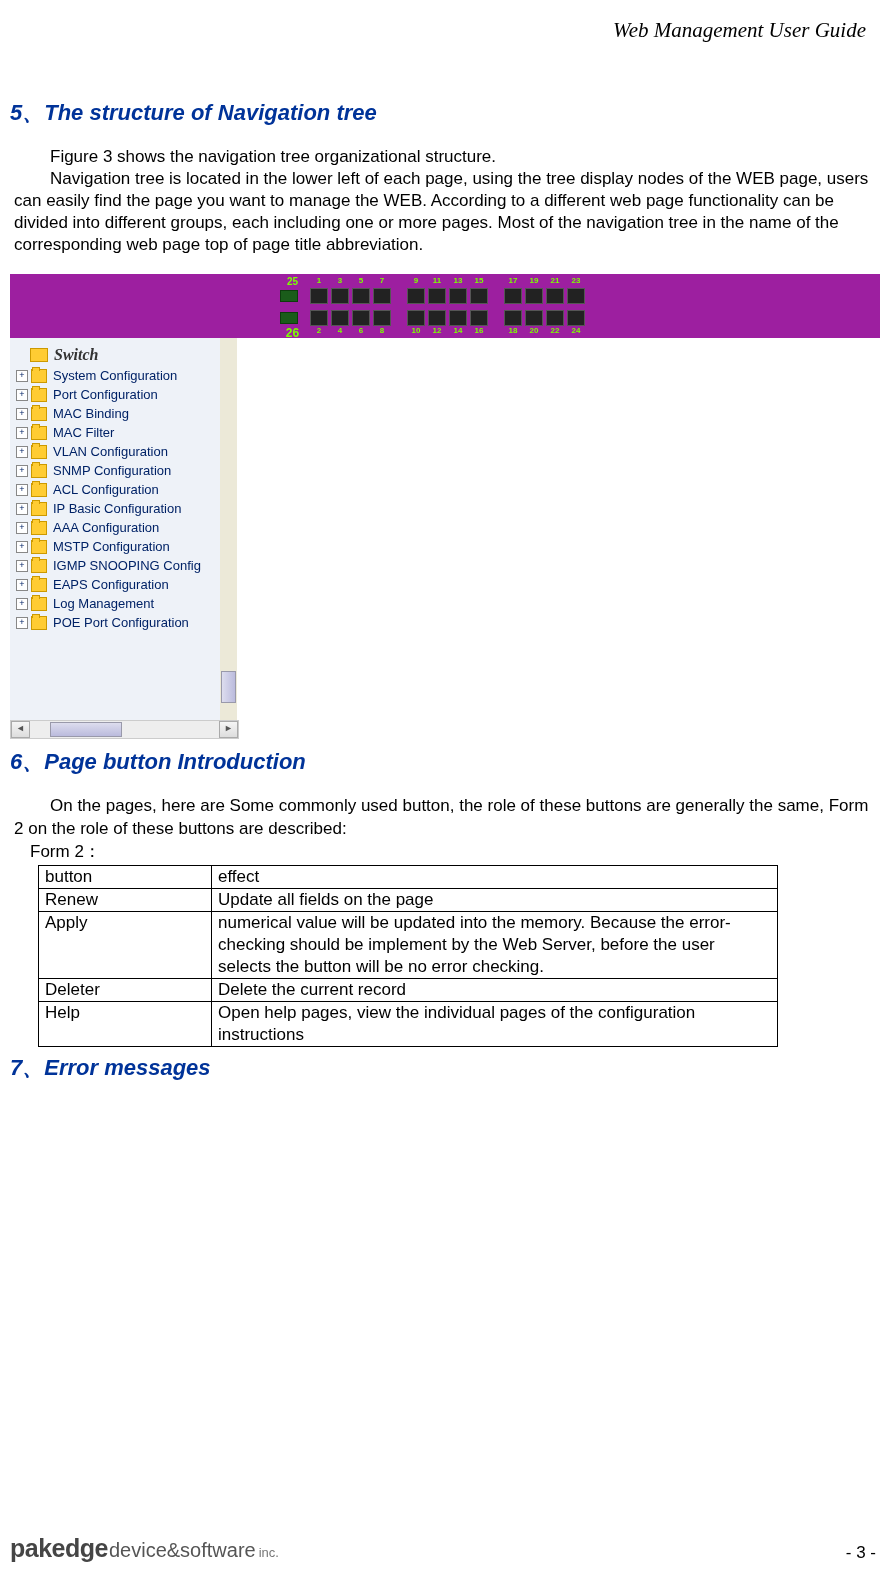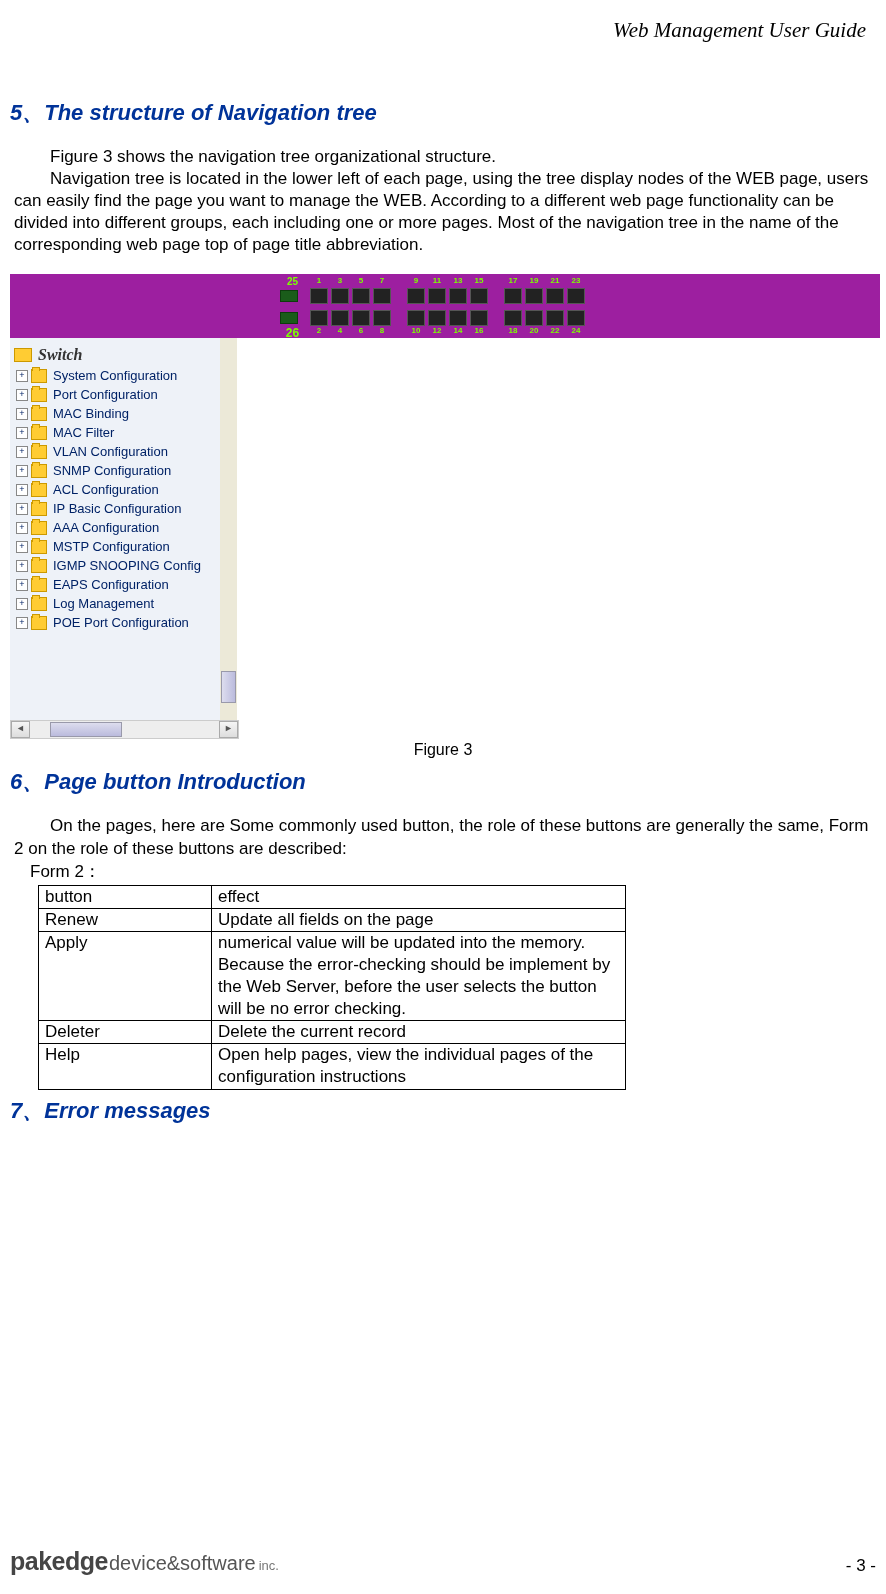--- a/index.html
+++ b/index.html
@@ -104,21 +104,21 @@
     font-size: 13px;
     font-family: Arial;
     padding: 6px 0;
     height: 370px;
     overflow: hidden;
     position: relative;
   }
   .switch-header {
     display: flex;
     align-items: center;
-    padding: 2px 4px;
+    padding: 2px 20px;
     font-family: "Comic Sans MS", cursive;
     font-style: italic;
     font-weight: bold;
     font-size: 16px;
     color: #333;
   }
   .tree-item {
     display: flex;
     align-items: center;
     padding: 2px 6px;
@@ -211,39 +211,39 @@
     border: 1px solid #99a;
   }
   .figure-caption {
     text-align: center;
     font-size: 16px;
     margin-top: 2px;
   }
   table.form2 {
     border-collapse: collapse;
     margin: 2px 0 0 28px;
-    width: 588px;
+    width: 740px;
     font-size: 17px;
   }
   table.form2 td {
     border: 1px solid black;
     padding: 0px 6px;
     vertical-align: top;
     line-height: 1.3;
   }
   table.form2 td:first-child {
     width: 160px;
   }
   .form-label {
     font-size: 17px;
     margin-left: 20px;
   }
   .footer {
     position: absolute;
-    bottom: 8px;
+    bottom: 21px;
     left: 10px;
     right: 10px;
     display: flex;
     justify-content: space-between;
     align-items: flex-end;
   }
   .logo {
     font-size: 18px;
     color: #555;
     display: flex;
@@ -437,21 +437,20 @@
         <div class="scrollbar-bottom">
           <div class="sb-btn">◄</div>
           <div class="sb-track">
               <div class="sb-thumb"></div>
             </div>
           <div class="sb-btn">►</div>
         </div>
       </div>
       <div style="flex:1;background:white;"></div>
     </div>
-    <div class="figure-caption">Figure 3</div>
   </div>
 
   <h2 class="section-title" style="margin-top:8px;">6、Page button Introduction</h2>
   <p class="body-text"><span style="display:inline-block;width:36px;"></span><span>On the pages, here are Some commonly used button, the role of these buttons are generally the same, Form 2 on the role of these buttons are described:</span></p>
   <div class="form-label">Form 2：</div>
   <table class="form2">
     <tbody>
         <tr>
       <td>button</td>
       <td>effect</td>

